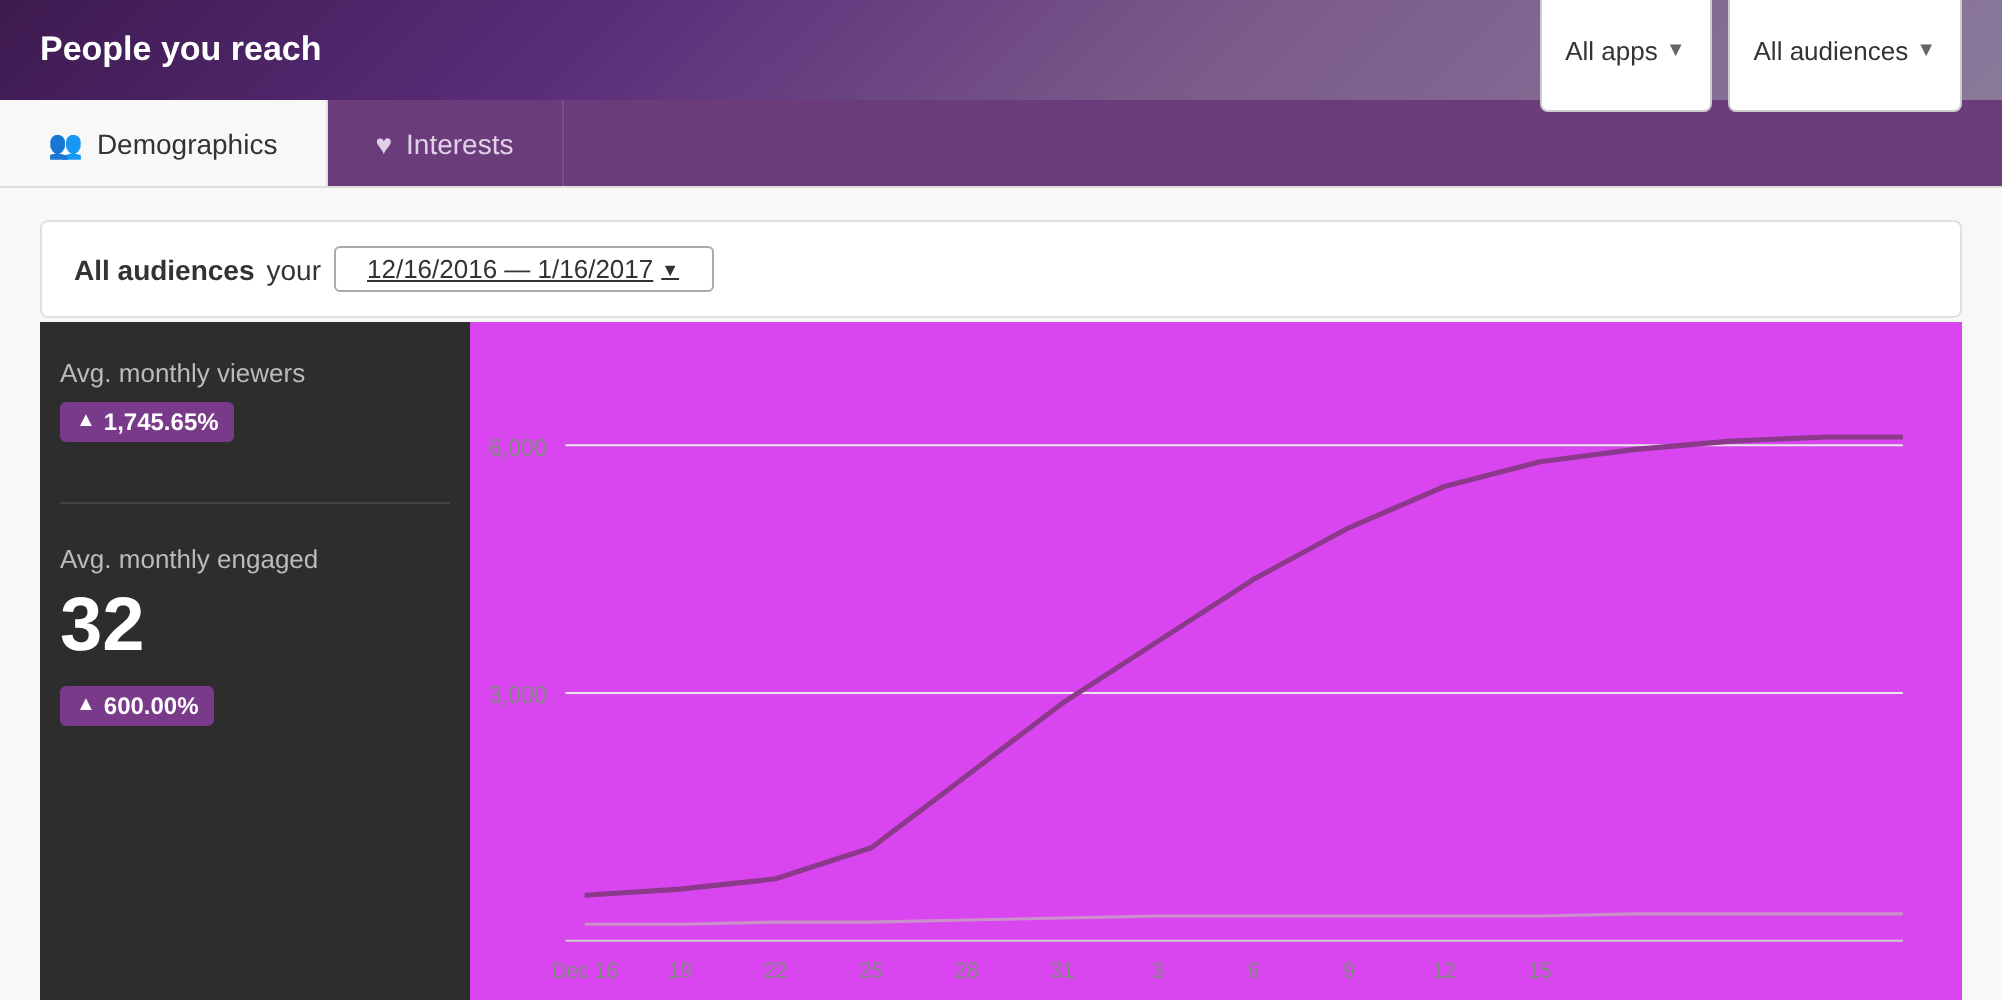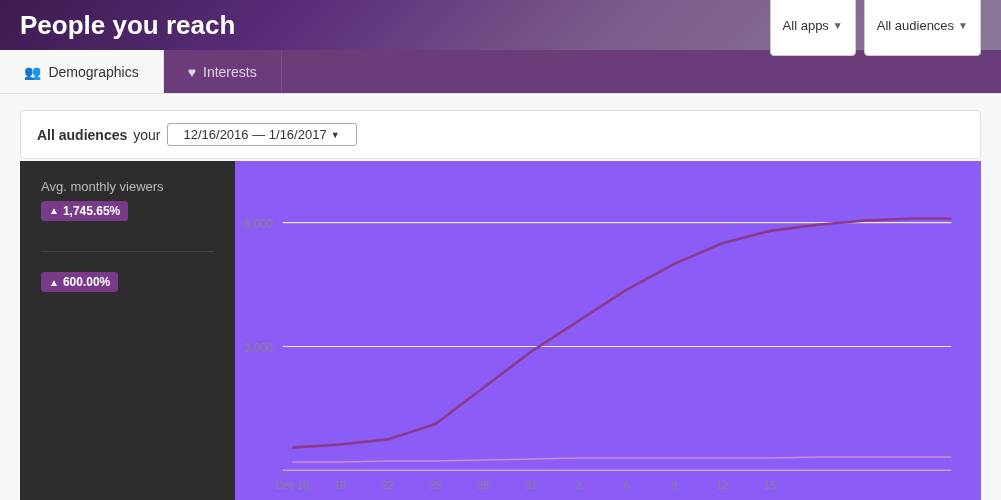--- a/index.html
+++ b/index.html
@@ -9,21 +9,21 @@
     .header {
       background: linear-gradient(135deg, #3d1a4f 0%, #5a2d7a 30%, #7b5a8a 60%, #8a7a9a 100%);
       padding: 12px 20px;
       display: flex;
       align-items: center;
       justify-content: space-between;
       height: 50px;
     }
     .header-title {
       color: white;
-      font-size: 26px;
+      font-size: 17px;
       font-weight: 700;
     }
     .header-controls {
       display: flex;
       gap: 8px;
       align-items: center;
     }
     .header-btn {
       background: white;
       border: 1px solid #ccc;
@@ -87,35 +87,36 @@
     .date-select {
       background: white;
       border: 1px solid #aaa;
       border-radius: 3px;
       padding: 3px 16px;
       font-size: 13px;
       cursor: pointer;
       display: inline-flex;
       align-items: center;
       gap: 4px;
+      text-decoration: underline;
     }
     .date-select .chevron { font-size: 9px; }
 
     
     .data-section {
       display: flex;
       height: 340px;
     }
 
     
     .stats-panel {
       background: #2d2d2d;
       width: 215px;
       min-width: 215px;
-      padding: 18px 21px;
+      padding: 18px 10px;
       color: white;
     }
     .stat-block { margin-bottom: 30px; }
     .stat-label {
       font-size: 13px;
       color: #bbb;
       margin-bottom: 6px;
     }
     .stat-value {
       font-size: 38px;
@@ -138,21 +139,21 @@
     .badge-arrow { font-size: 10px; }
     .stat-divider {
       border: none;
       border-top: 1px solid #444;
       margin: 0 0 20px 0;
     }
 
     
     .chart-area {
       flex: 1;
-      background: #8b5cf6;
+      background: #d946ef;
       padding: 10px 20px 10px 0;
       position: relative;
       overflow: hidden;
     }
 
     svg.chart {
       width: 100%;
       height: 100%;
     }
   </style>
@@ -202,20 +203,22 @@
         <div class="stat-label">Avg. monthly viewers</div>
         <span class="stat-badge">
           <span class="badge-arrow">▲</span>
           <span>1,745.65%</span>
         </span>
       </div>
 
       <hr class="stat-divider">
 
       <div class="stat-block">
+        <div class="stat-label">Avg. monthly engaged</div>
+        <div class="stat-value">32</div>
         <span class="stat-badge">
           <span class="badge-arrow">▲</span>
           <span>600.00%</span>
         </span>
       </div>
     </div>
 
     <div class="chart-area">
       <svg class="chart" viewBox="0 0 760 310" preserveAspectRatio="none">
 

